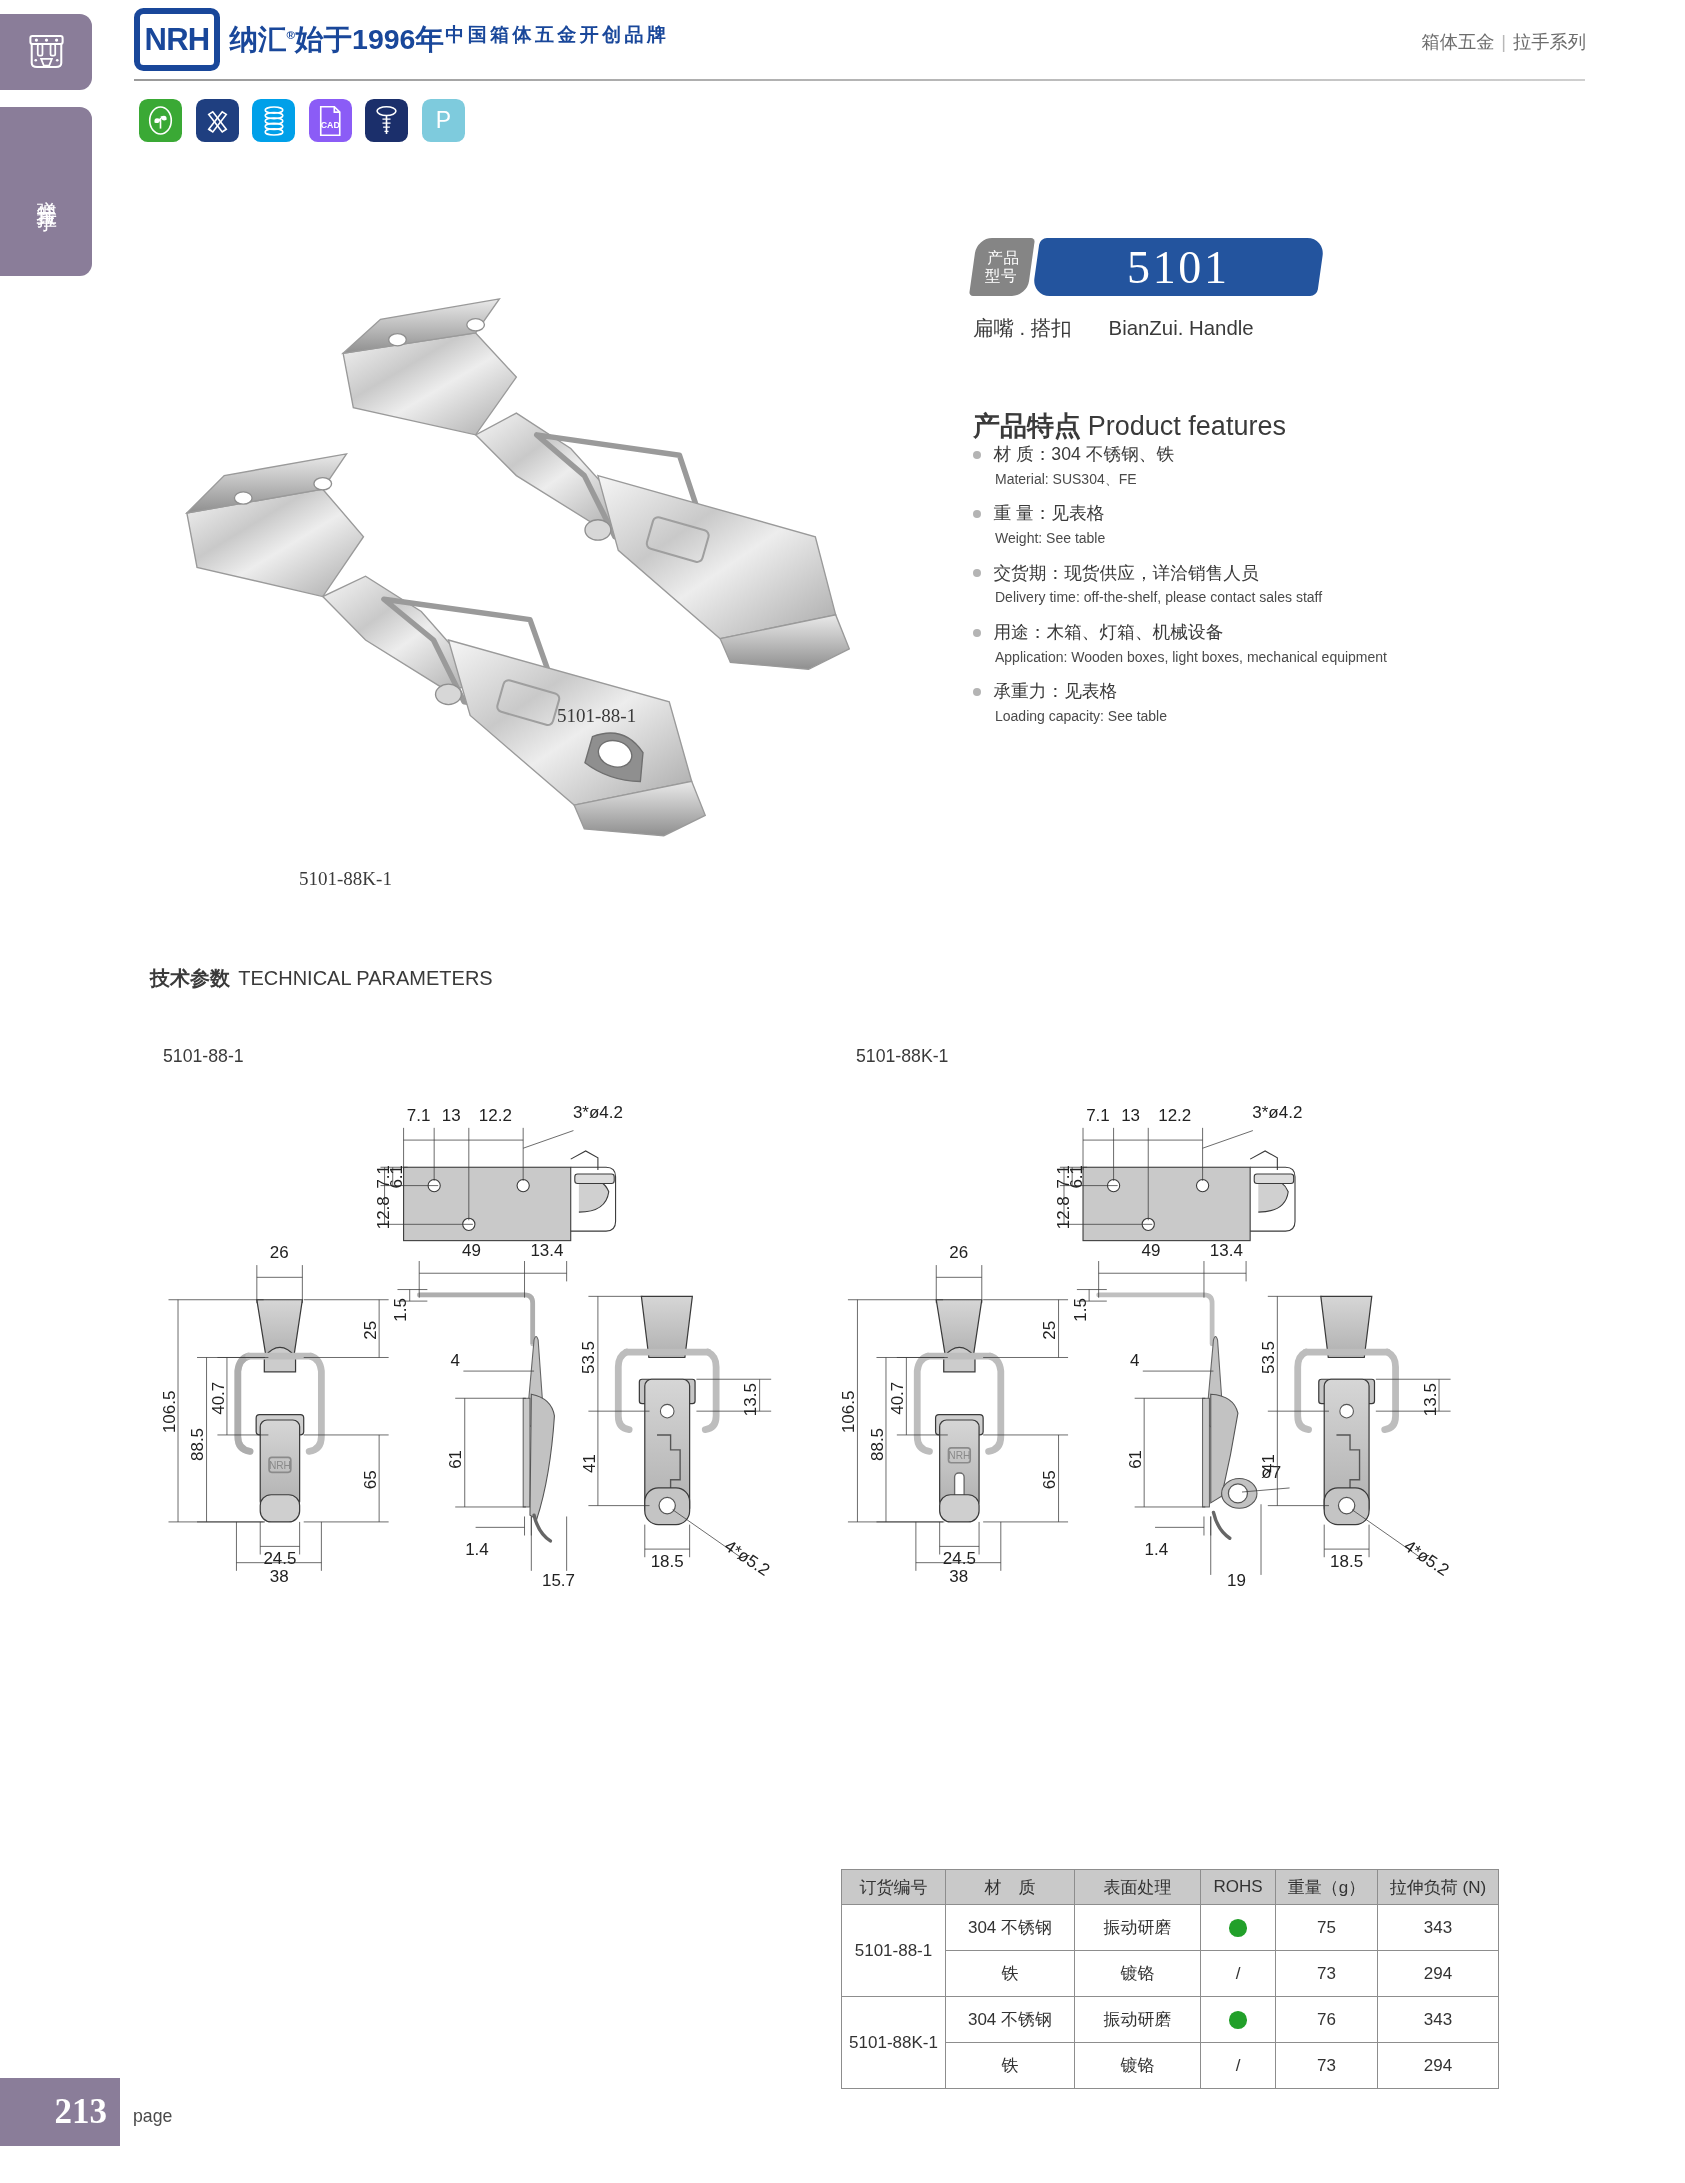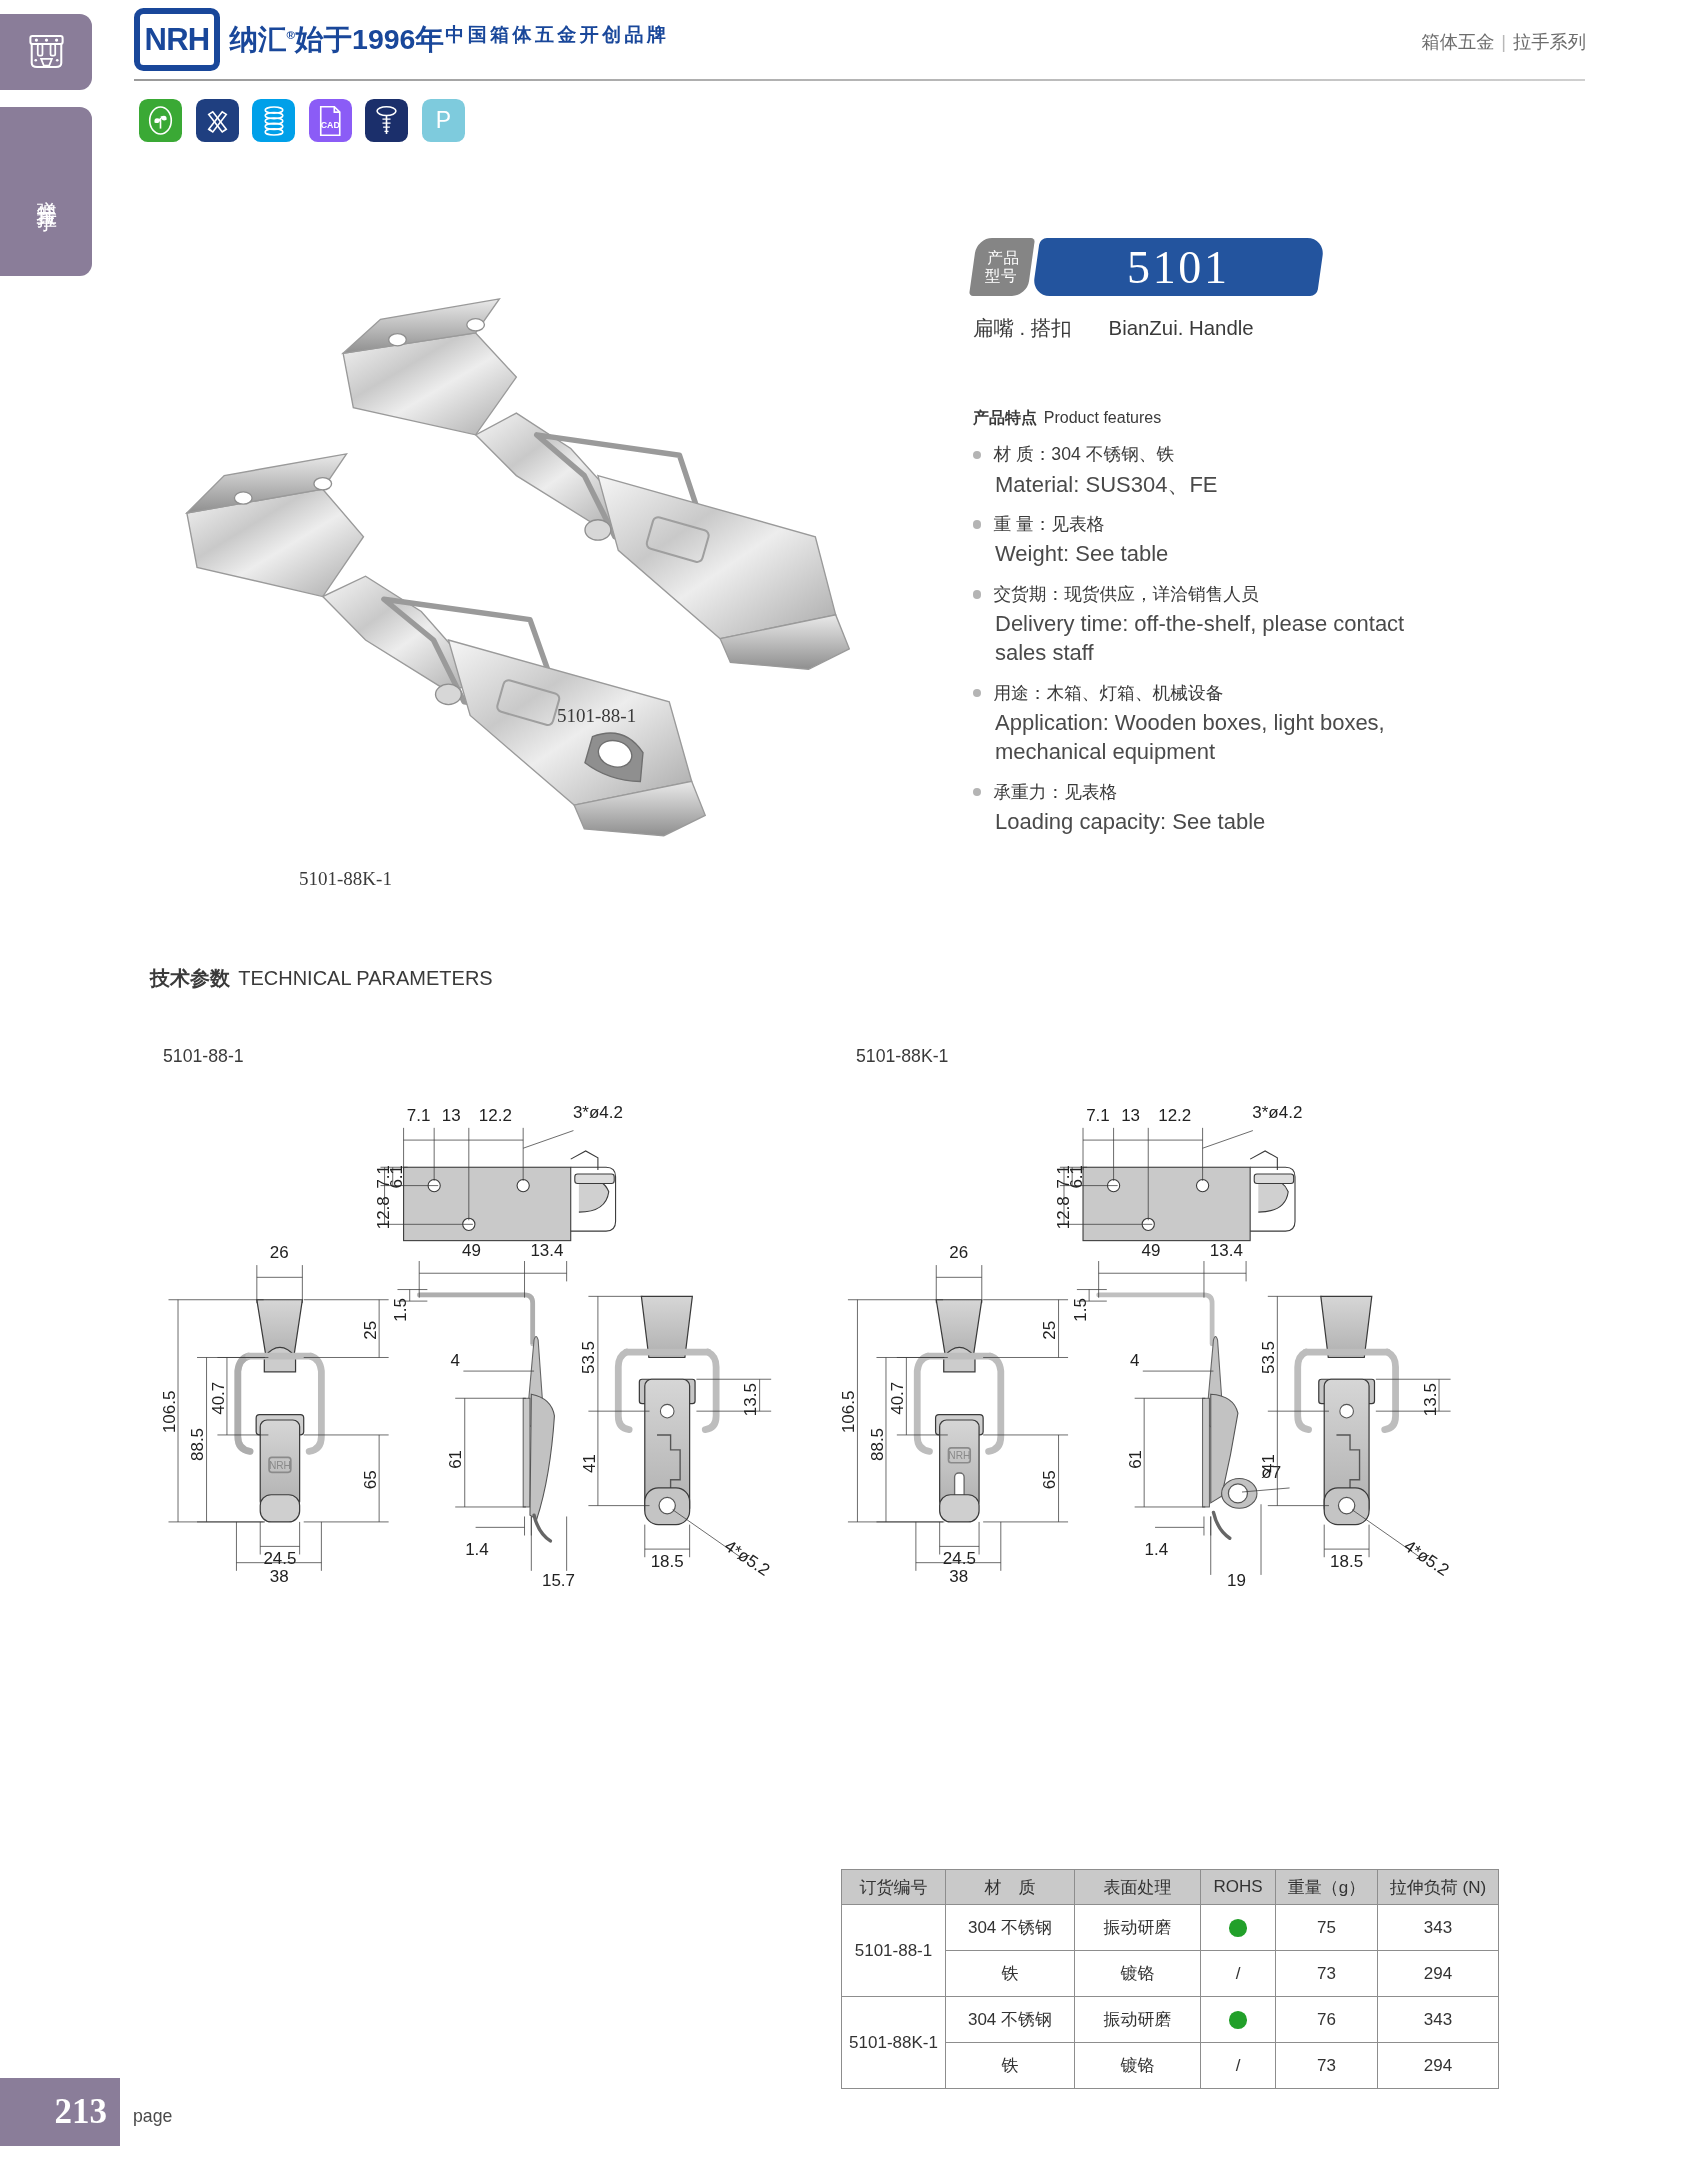--- a/index.html
+++ b/index.html
@@ -64,29 +64,29 @@
   .model-num {
     min-width: 285px; background:#23549e; color:#fff; margin-left:5.4px;
     border-radius: 6.8px 17.7px 6.8px 17.7px; transform: skewX(-8deg);
     display:flex; align-items:center; justify-content:center;
   }
   .model-num span { transform: skewX(8deg); font-size:46px; font-weight:400; letter-spacing:2.7px; font-family:"Liberation Serif", serif; }
 
   .model-sub { position:absolute; left:973px; top:314px; font-size:20.4px; color:#3a3a3a; white-space:nowrap; }
   .model-sub .en { margin-left: 37px; }
 
-  .feat-title { position:absolute; left:973px; top:408px; font-size:16px; color:#3a3a3a; }
+  .feat-title { position:absolute; left:973px; top:408px; font-size:27px; color:#3a3a3a; }
   .feat-title b { font-weight:700; }
   .feat-title .en { font-weight:400; margin-left:6.8px; }
 
   .feat-list { position:absolute; left:973px; top:443px; width: 476px; }
   .feat-item { margin-bottom: 14.3px; }
   .feat-cn { font-size: 17.7px; color:#3a3a3a; line-height:1.35; position:relative; padding-left: 20.4px; }
   .feat-cn .dot { position:absolute; left:0; top:7.5px; width:8.2px; height:8.2px; border-radius:50%; background:#b4b4b4; }
-  .feat-en { font-size: 22px; color:#4a4a4a; line-height:1.32; padding-left: 22px; margin-top: 2.7px; }
+  .feat-en { font-size: 14px; color:#4a4a4a; line-height:1.32; padding-left: 22px; margin-top: 2.7px; }
   .photo-label { position:absolute; font-size:19px; color:#3a3a3a; font-family:"Liberation Serif", serif; }
 
   
   .tech-head { position:absolute; left:150px; top:965px; font-size:20px; color:#3a3a3a; }
   .tech-head b { font-weight:700; }
   .tech-head .en { margin-left:8.2px; font-weight:400; letter-spacing:0px; }
 
   .draw-label { position:absolute; font-size:17.7px; color:#3a3a3a; }
 
   

